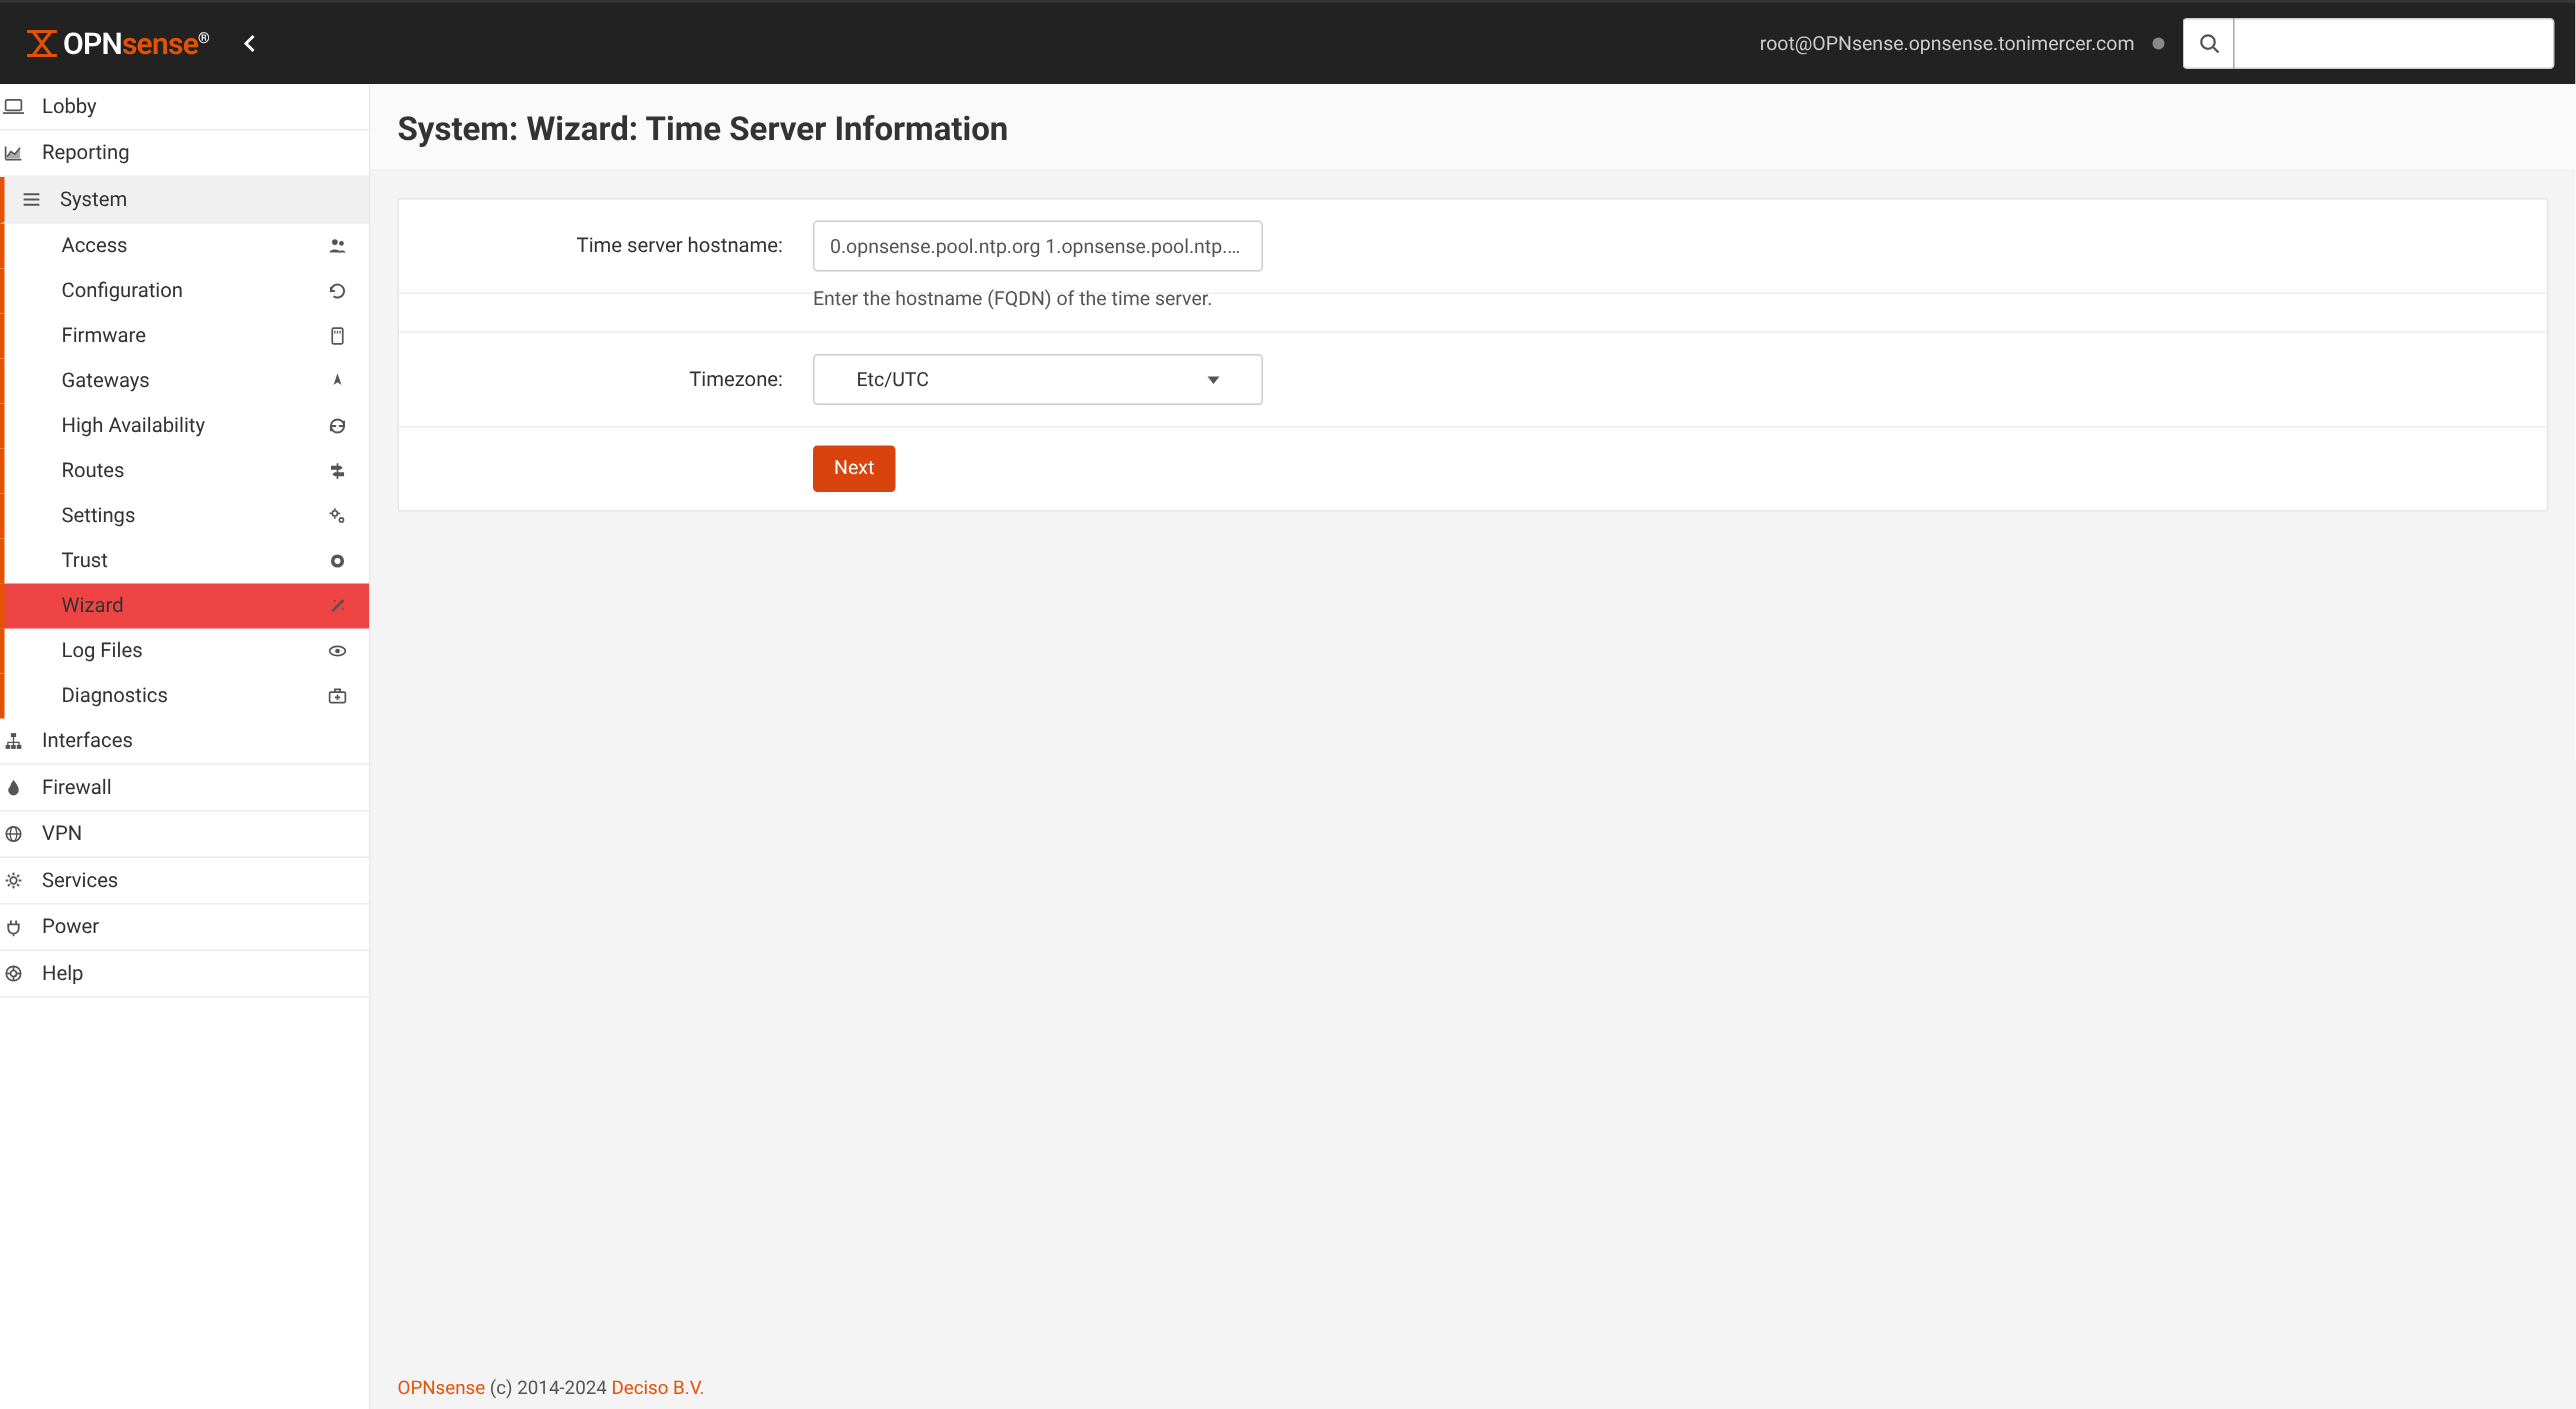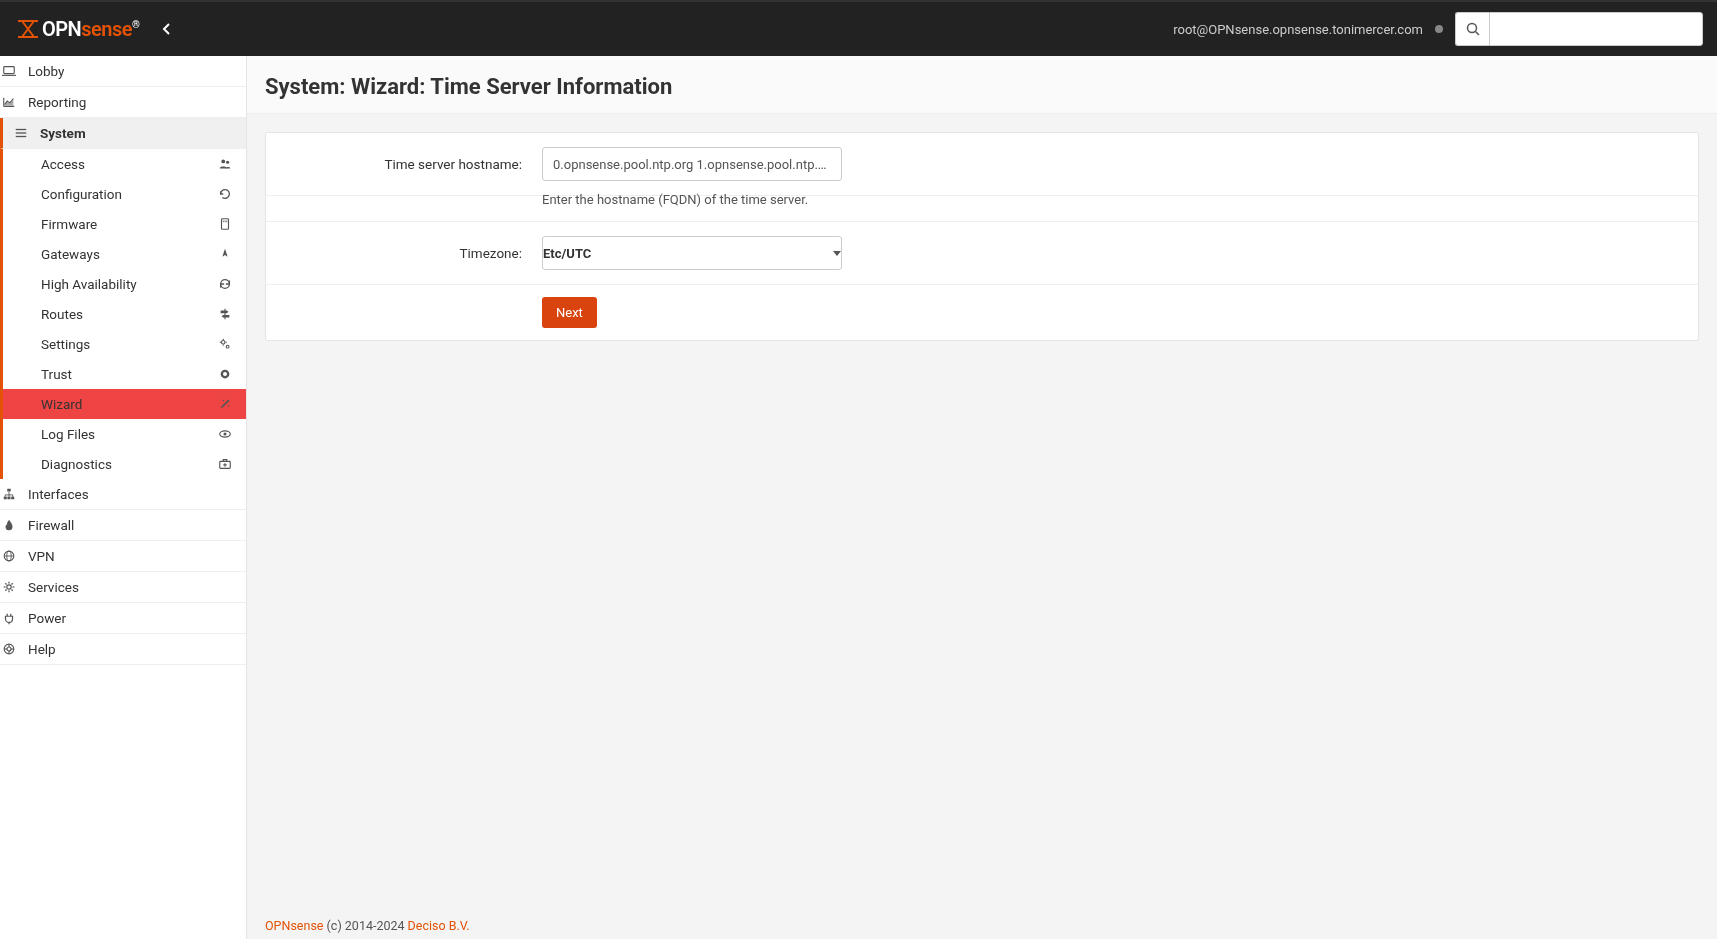--- a/index.html
+++ b/index.html
@@ -16,36 +16,36 @@
 .header-right { margin-left:auto; display:flex; align-items:center; gap:12px; }
 .user-info { color:#ccc; font-size:13px; }
 .status-dot { width:8px; height:8px; background:#888; border-radius:50%; display:inline-block; }
 .search-wrap { display:flex; }
 .search-btn { width:34px; height:34px; background:#fff; border:1px solid #ccc; border-right:none; display:flex; align-items:center; justify-content:center; color:#555; border-radius:3px 0 0 3px; }
 .search-input { width:214px; height:34px; border:1px solid #ccc; border-radius:0 3px 3px 0; padding:0 8px; font-size:13px; }
 .layout { display:flex; min-height:calc(100vh - 48px); }
 .sidebar { width:247px; background:#fff; border-right:1px solid #e5e5e5; flex-shrink:0; }
 .nav-item { display:flex; align-items:center; padding:7px 2px; cursor:pointer; color:#333; font-size:13.5px; }
 .nav-item.top { border-bottom:1px solid #eee; }
-.nav-item.active-parent { background:#f0f0f0; border-left:3px solid #e35205; padding-left:11px;font-weight:bold; }
+.nav-item.active-parent { background:#f0f0f0; border-left:3px solid #e35205; padding-left:11px; }
 .nav-icon { width:16px; display:inline-flex; margin-right:10px; color:#555; font-size:12px; }
 .sub-item { display:flex; align-items:center; padding:7px 14px 7px 38px; cursor:pointer; color:#333; font-size:13.5px; border-left:3px solid #e35205; justify-content:space-between; }
 .sub-item.selected { background:#ef4444; }
 .sub-icon { color:#555; font-size:12px; }
 .main { flex:1; background:#f4f4f4; display:flex; flex-direction:column; }
 .page-title { font-size:22px; font-weight:700; padding:18px 18px 14px; background:#fafafa; border-bottom:1px solid #eee; }
 .content { padding:18px; flex:1; }
 .panel { background:#fff; border:1px solid #e5e5e5; border-radius:2px; }
 .row { display:flex; align-items:center; padding:14px 20px; border-bottom:1px solid #eee; }
 .row:last-child { border-bottom:none; }
 .row-label { width:256px; text-align:right; padding-right:20px; font-size:13.5px; color:#333; }
 .row-field { flex:0 0 300px; }
 .input-text { width:100%; height:34px; border:1px solid #ccc; border-radius:3px; padding:0 10px; font-size:13px; color:#555; white-space:nowrap; overflow:hidden; text-overflow:ellipsis; }
 .help-text { padding:0 0 14px 276px; font-size:13px; color:#555; border-bottom:1px solid #eee; margin-top:-4px; }
-.select-box { width:100%; height:34px; border:1px solid #ccc; border-radius:3px; padding:0 0; font-size:13px; background:#fff; display:flex; align-items:center; justify-content:space-between; cursor:pointer;font-weight:bold; }
+.select-box { width:100%; height:34px; border:1px solid #ccc; border-radius:3px; padding:0 28px; font-size:13px; background:#fff; display:flex; align-items:center; justify-content:space-between; cursor:pointer; }
 .caret { width:0; height:0; border-left:4px solid transparent; border-right:4px solid transparent; border-top:5px solid #555; }
 .btn-row { padding:12px 20px 12px 276px; }
 .btn-primary { background:#d9430d; color:#fff; border:none; padding:8px 14px; font-size:13px; border-radius:3px; cursor:pointer; }
 .footer { padding:14px 18px; font-size:12.5px; color:#555; }
 .footer .brand { color:#e35205; }
 .footer .company { color:#e35205; }
 svg { display:block; }
 </style>
 </head>
 <body>

